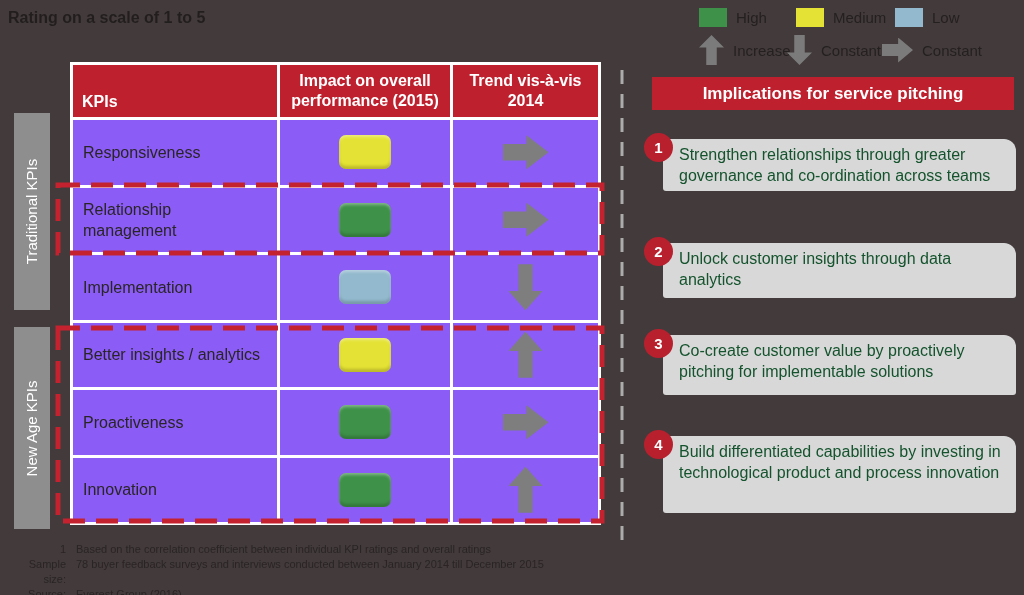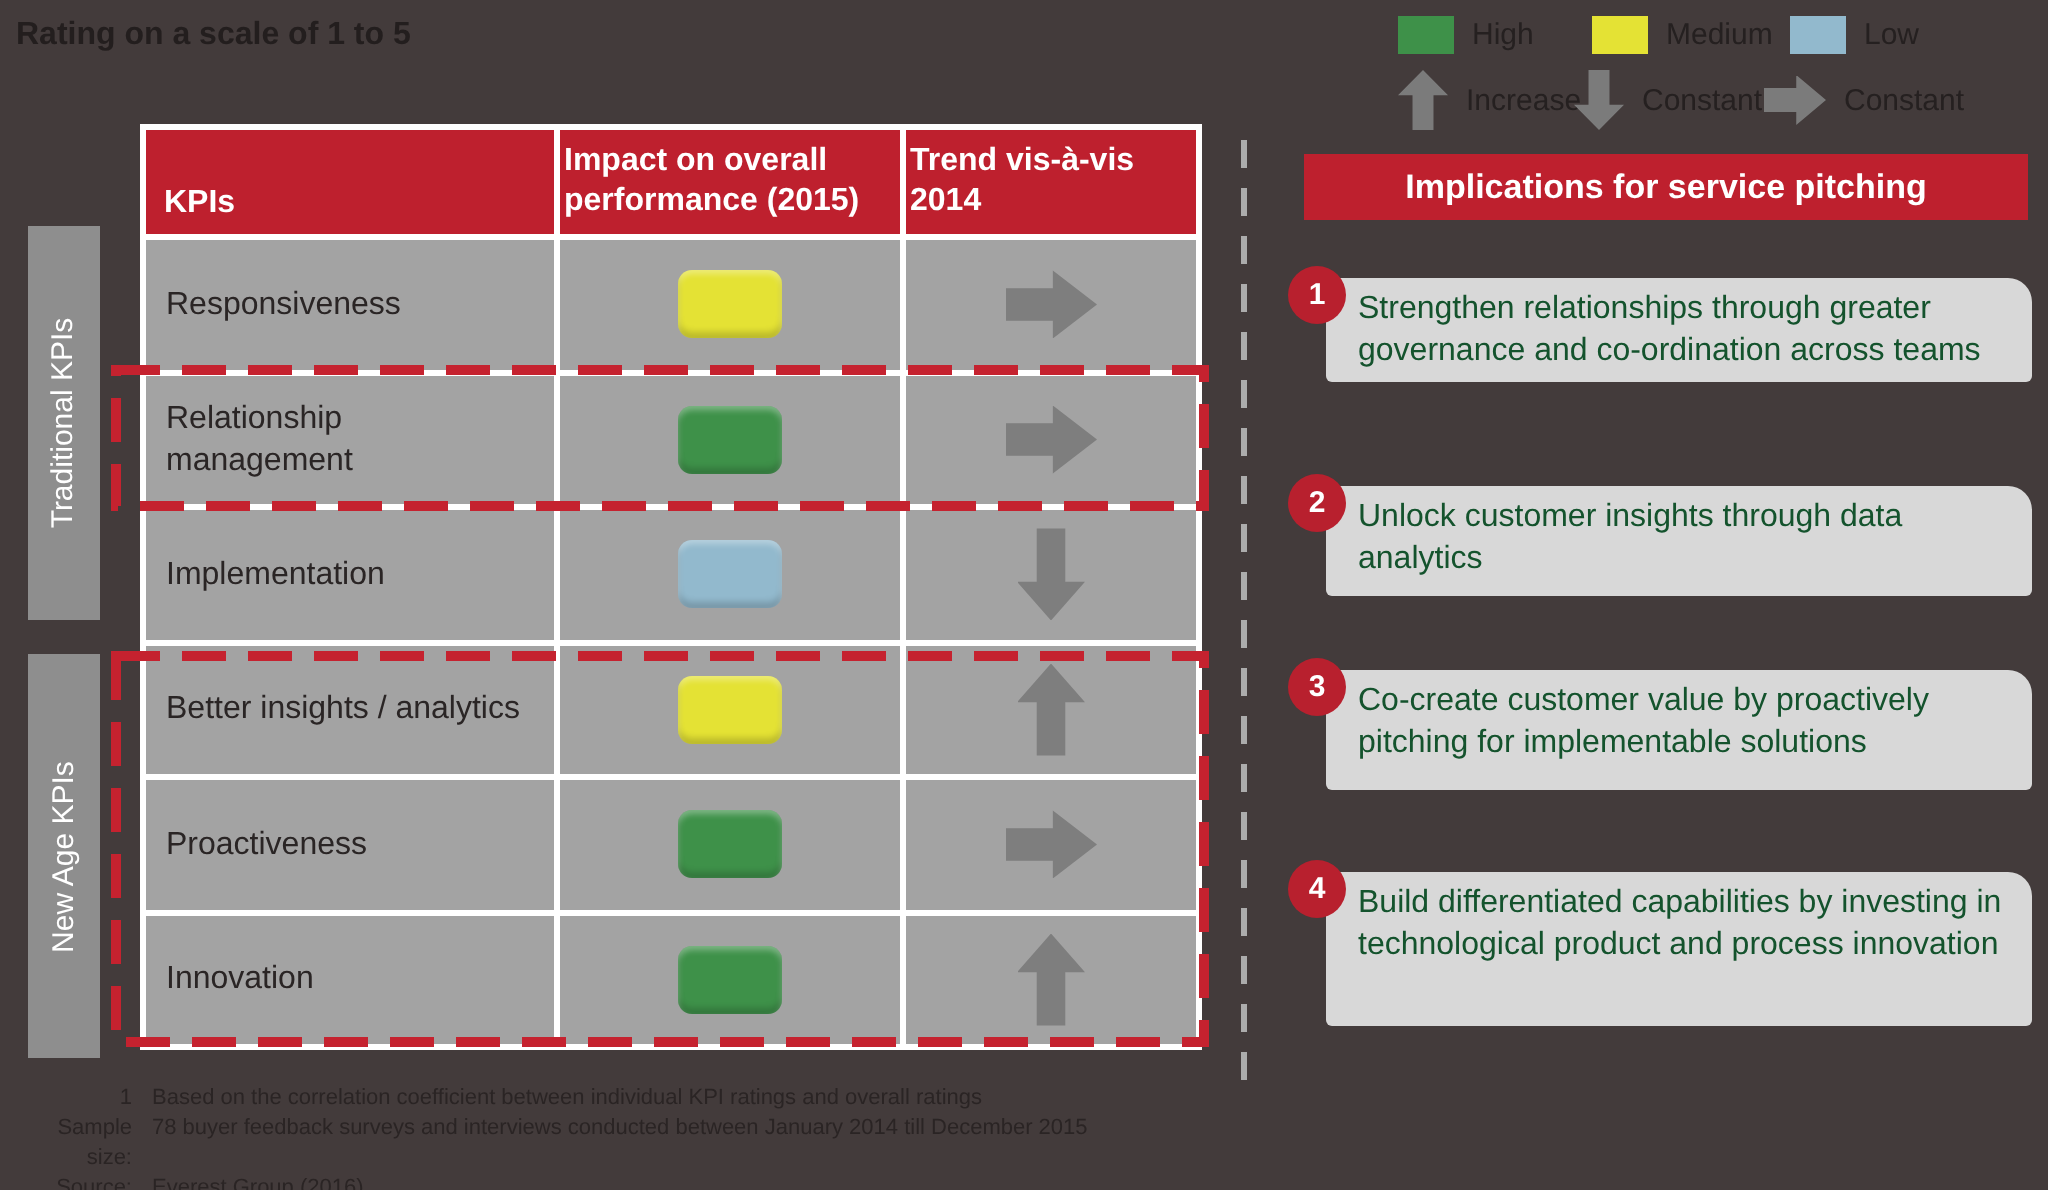--- a/index.html
+++ b/index.html
@@ -36,22 +36,22 @@
 
   
   .kpi-table {
     position:absolute; left:70px; top:62px;
     display:grid; grid-template-columns:204px 170px 145px;
     grid-template-rows:52px repeat(6, 64.5px);
     gap:3px; padding:3px; background:#FFFFFF;
   }
   .th { background:#BE202E; color:#FFFFFF; font-weight:bold; font-size:16px; }
   .th-kpis { display:flex; align-items:flex-end; padding:6px 9px;text-align:right; }
-  .th-c { display:flex; align-items:center; justify-content:center; line-height:20px; padding:2px; }
-  .cell { background:#a3a3a3; }
+  .th-c { display:flex; align-items:center; justify-content:center; text-align:center; line-height:20px; padding:2px; }
+  .cell { background:#8b5cf6; }
   .kpi-cell { display:flex; align-items:center; padding:0 10px; color:#2A2525; font-size:16px; line-height:21px; }
   .mid-cell { display:flex; align-items:center; justify-content:center; }
   .chip { width:52px; height:34px; border-radius:7px;
           box-shadow:inset 0 2px 3px rgba(255,255,255,.35), inset 0 -3px 3px rgba(0,0,0,.18); }
   .t-arrow { background:#7E7E7E; }
   .t-arrow-right { width:46px; height:34px; clip-path:polygon(0 26%,52% 26%,52% 0,100% 50%,52% 100%,52% 74%,0 74%); }
   .t-arrow-up    { width:34px; height:46px; clip-path:polygon(50% 0,100% 42%,71% 42%,71% 100%,29% 100%,29% 42%,0 42%); }
   .t-arrow-down  { width:34px; height:46px; clip-path:polygon(29% 0,71% 0,71% 58%,100% 58%,50% 100%,0 58%,29% 58%); }
 
   

